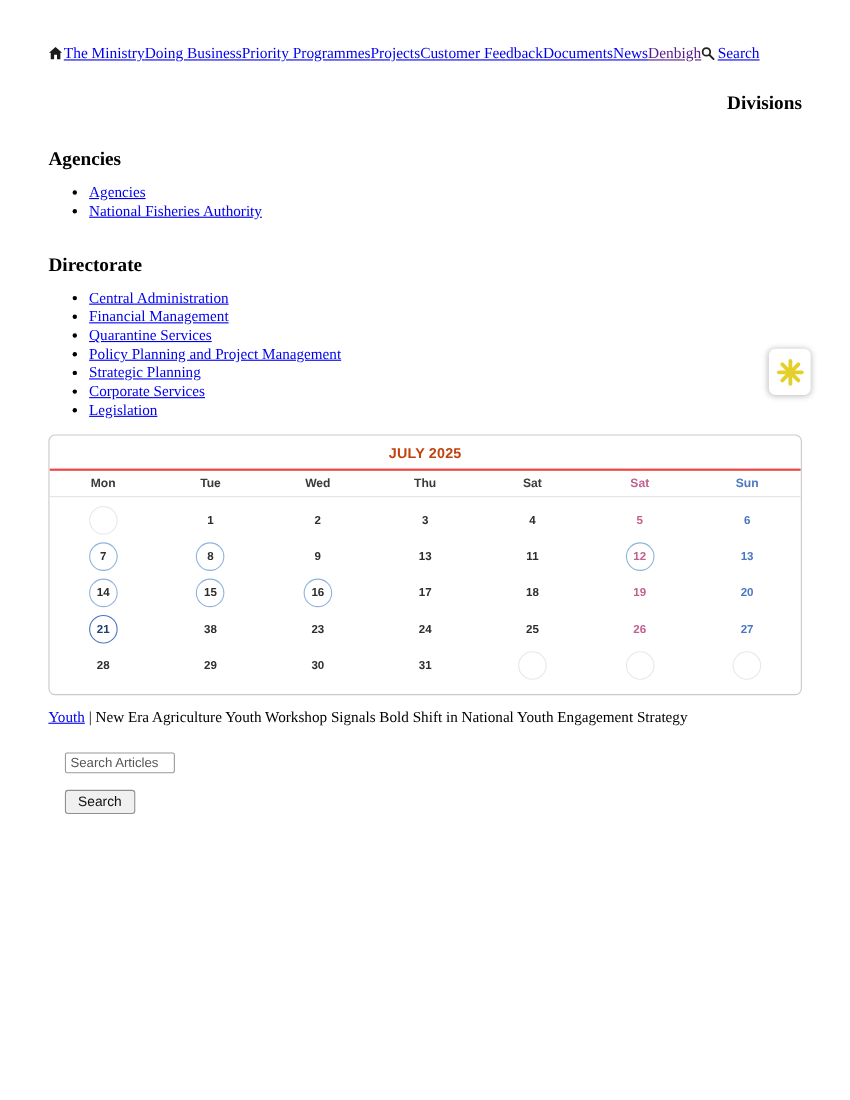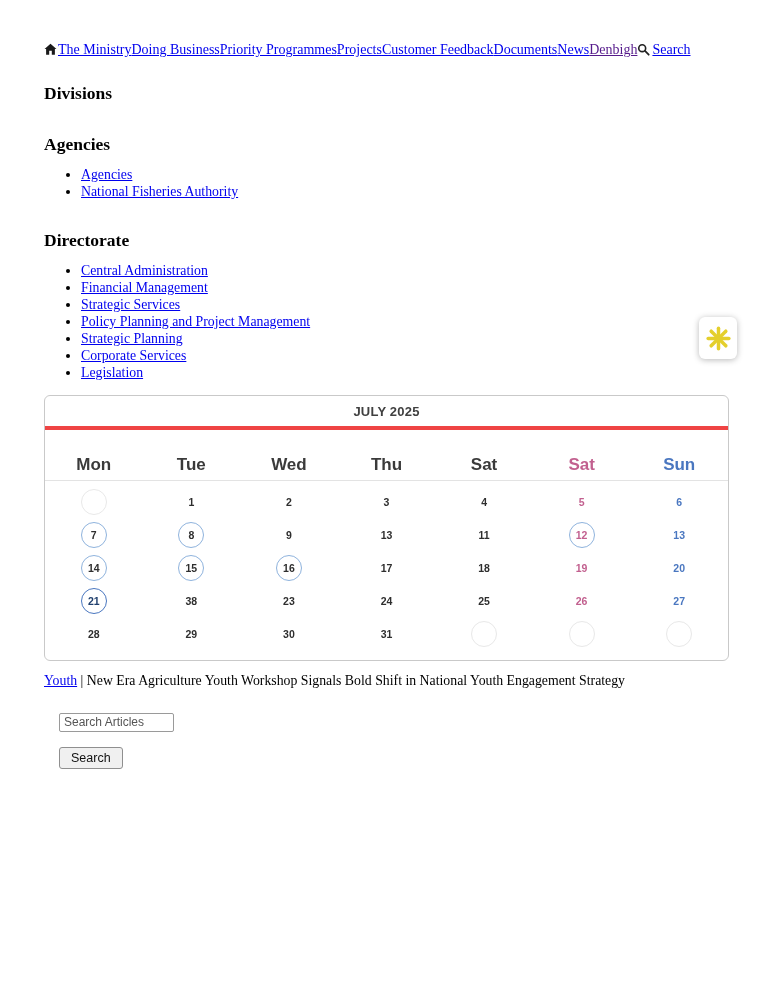--- a/index.html
+++ b/index.html
@@ -20,40 +20,40 @@
   
   .top-nav{font-size:14px;line-height:1.2;white-space:nowrap;}
   .top-nav a{color:var(--link-blue);text-decoration:underline;}
   .top-nav a.visited{color:var(--link-visited);}
   a.home-link{color:#1a1a1a;text-decoration:none;margin-right:1px;}
   .home-link svg{vertical-align:-2px;}
   .search-icon{color:#222;vertical-align:-2px;margin-right:2px;}
 
   
   #sections h2{font-size:17.5px;font-weight:bold;margin:30px 0 12px;}
-  #sections h2:first-child{margin-top:24px;}
+  #sections h2:first-child{margin-top:24px;text-align:right;}
   #sections ul{margin:10px 0 14px;padding-left:37px;font-size:13.8px;line-height:1.16;}
   #sections li{margin:1px 0;}
   #sections a{color:var(--link-blue);text-decoration:underline;}
   #sections a.visited{color:var(--link-visited);}
 
   
   .calendar{
     margin-top:9px;border:1px solid #c9c9c9;border-radius:6px;background:#fff;
     font-family:"Liberation Sans", sans-serif;overflow:hidden;
   }
   .cal-title{
-    text-align:center;font-size:13px;font-weight:700;color:#404040;
-    padding:8px 0 7px;border-bottom:4px solid #ef4444;letter-spacing:.2px;
+    text-align:center;font-size:13px;font-weight:700;color:#c2410c;
+    padding:8px 0 7px;border-bottom:2px solid #ef4444;letter-spacing:.2px;
   }
   .cal-head{
     display:grid;grid-template-columns:repeat(7,1fr);
     padding:6px 0 5px;border-bottom:1px solid #e3e3e3;
   }
-  .cal-dayname{text-align:center;font-size:17px;font-weight:600;color:#3a3a3a;margin-top:19px;}
+  .cal-dayname{text-align:center;font-size:11px;font-weight:600;color:#3a3a3a;}
   .cal-dayname.sat{color:var(--cal-sat);}
   .cal-dayname.sun{color:var(--cal-sun);}
   .cal-grid{display:grid;grid-template-columns:repeat(7,1fr);row-gap:6px;padding:8px 0 12px;}
   .cal-cell{display:flex;align-items:center;justify-content:center;height:27px;}
   .cal-day{
     width:26px;height:26px;border-radius:50%;
     display:flex;align-items:center;justify-content:center;
     font-size:10.5px;font-weight:700;color:#2e2e2e;
     border:1px solid transparent;
   }
@@ -63,21 +63,21 @@
   .cal-day.event{border-color:var(--cal-event);cursor:pointer;}
   .cal-day.today{border:1.6px solid var(--cal-today);color:#20406e;cursor:pointer;}
 
   
   .breadcrumb{margin:12px 0 0;font-size:13.8px;}
   .breadcrumb a{color:var(--link-blue);text-decoration:underline;}
 
   
   .search-form{margin:24px 0 0 15px;}
   .search-input{
-    display:block;width:115px;height:19px;
+    display:block;width:100px;height:19px;
     font:12px "Liberation Sans", sans-serif;color:#222;
     border:1px solid #9a9a9a;border-radius:2px;padding:2px 4px;background:#fff;
   }
   .search-input::placeholder{color:#555;opacity:1;}
   .search-button{
     display:block;margin-top:15px;
     font:12.5px "Liberation Sans", sans-serif;color:#111;
     background:#f0f0f0;border:1px solid #8f8f8f;border-radius:3px;
     padding:3px 11px;cursor:pointer;
   }
@@ -109,21 +109,21 @@
         <h2>Divisions</h2>
         <h2>Agencies</h2>
         <ul>
           <li><a href="#">Agencies</a></li>
           <li><a href="#">National Fisheries Authority</a></li>
         </ul>
         <h2>Directorate</h2>
         <ul>
           <li><a href="#">Central Administration</a></li>
           <li><a href="#">Financial Management</a></li>
-          <li><a href="#">Strategic Services</a></li>
+          <li><a href="#">Quarantine Services</a></li>
           <li><a href="#">Policy Planning and Project Management</a></li>
           <li><a href="#">Strategic Planning</a></li>
           <li><a href="#">Corporate Services</a></li>
           <li><a href="#">Legislation</a></li>
         </ul>
       </div>
 
     <div class="calendar">
       <div class="cal-title">JULY 2025</div>
       <div class="cal-head" id="cal-head">

